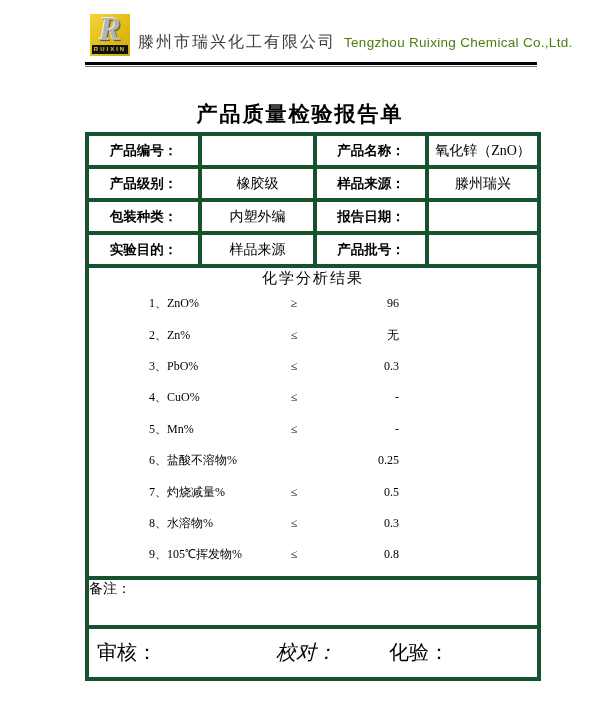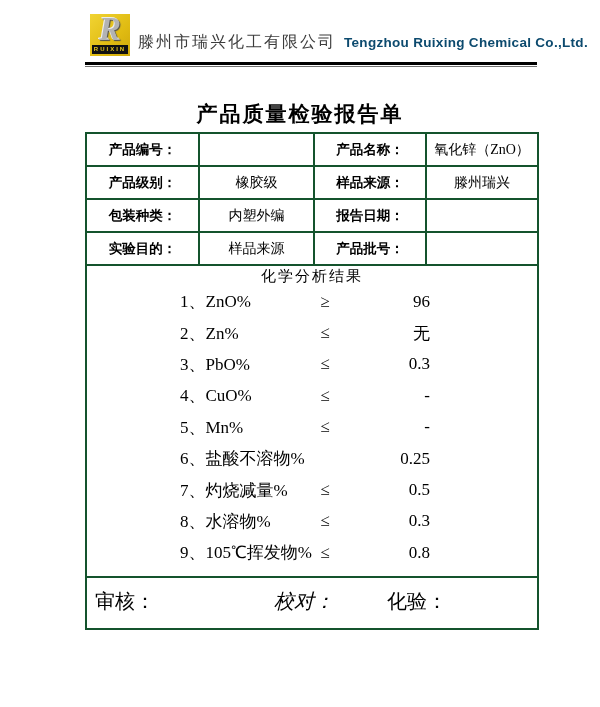--- a/index.html
+++ b/index.html
@@ -27,56 +27,56 @@
     position:absolute; left:2px; right:2px; bottom:2px; height:9px;
     background:#111; color:#e8c71e; text-align:center;
     font-family:"Liberation Sans", sans-serif; font-weight:bold;
     font-size:6px; line-height:9px; letter-spacing:2px;
   }
   .company { display:flex; align-items:baseline; gap:8px; padding:0 0 3px 8px; white-space:nowrap; }
   .company-cn {
     font-family:Liberation Sans, sans-serif; font-size:16px; color:#3c3c3c; letter-spacing:2px;
   }
   .company-en {
-    font-family:"Liberation Sans", sans-serif; font-weight:bold; font-size:13.5px; color:#0c4a6e; letter-spacing:0.3px;
+    font-family:"Liberation Sans", sans-serif; font-weight:normal; font-size:13.5px; color:#4d7c0f; letter-spacing:0.3px;
   }
   .header-rule { margin-top:6px; height:5px; border-top:3px solid #000; border-bottom:1px solid #6f6f6f; }
 
   
   .title {
     position:absolute; top:100px; left:0; width:600px; text-align:center;
     font-family:Liberation Sans, sans-serif; font-weight:bold;
     font-size:21px; letter-spacing:2px; color:#000;
   }
 
   
   table.report {
     position:absolute; top:132px; left:85px; width:452px;
     border-collapse:collapse; table-layout:fixed;
     border:2px solid #000;
   }
-  table.report td { border:2px solid #14532d; padding:0; overflow:hidden; }
+  table.report td { border:4px solid #14532d; padding:0; overflow:hidden; }
   td.lbl {
     height:33px; text-align:center; vertical-align:middle;
     font-family:"Liberation Sans", sans-serif; font-weight:bold; font-size:13.5px;
   }
   td.val {
     height:33px; text-align:center; vertical-align:middle;
     font-family:"Liberation Serif", serif; font-size:14px;margin-left:36px;
   }
 
   
   td.chem-cell { height:312px; vertical-align:top; padding-top:8px; }
   .chem-title {
     text-align:center; font-size:15px; letter-spacing:2px; height:20px; line-height:20px;
     font-family:"Liberation Serif", serif;
   }
   .chem-item {
-    display:flex; align-items:center; height:31.4px; padding-left:93px;
-    font-family:"Liberation Serif", serif; font-size:17px;
+    display:flex; align-items:center; height:31.4px; padding-left:60px;
+    font-family:"Liberation Serif", serif; font-size:12px;
   }
   .chem-label  { width:132px; text-align:left; }
   .chem-symbol { width:26px;  text-align:center; }
   .chem-value  { width:92px;  text-align:right; }
 
   
   td.remarks-cell {
     height:49px; vertical-align:top; padding:7px 8px 0 8px;
     font-size:14px; border-top:2px solid #000;
   }
@@ -188,20 +188,25 @@
             <span class="chem-value">0.3</span>
           </div>
           <div class="chem-item">
             <span class="chem-label">9、105℃挥发物%</span>
             <span class="chem-symbol">≤</span>
             <span class="chem-value">0.8</span>
           </div>
         </td>
       </tr>
 
+      <tr>
+        <td class="remarks-cell" colspan="4">
+          <span>备注：</span>
+        </td>
+      </tr>
 
       <tr>
         <td class="sign-cell" colspan="4">
           <div class="sign-wrap">
             <span class="sign-review">审核：</span>
             <span class="sign-proof">校对：</span>
             <span class="sign-assay">化验：</span>
           </div>
         </td>
       </tr>

